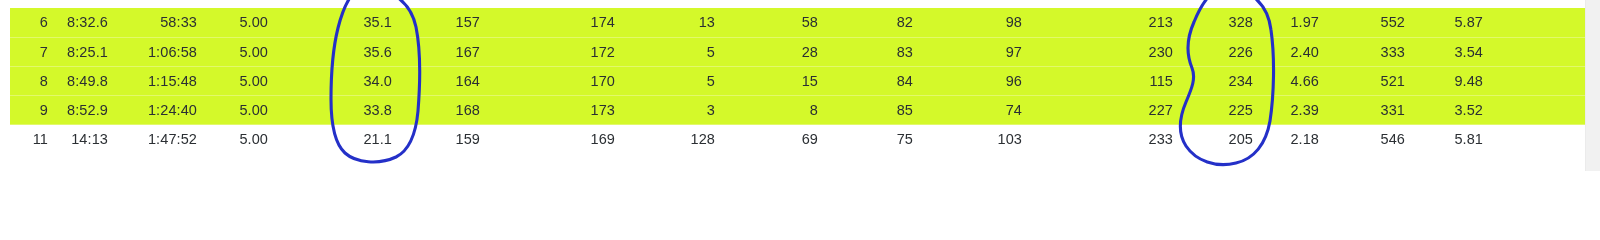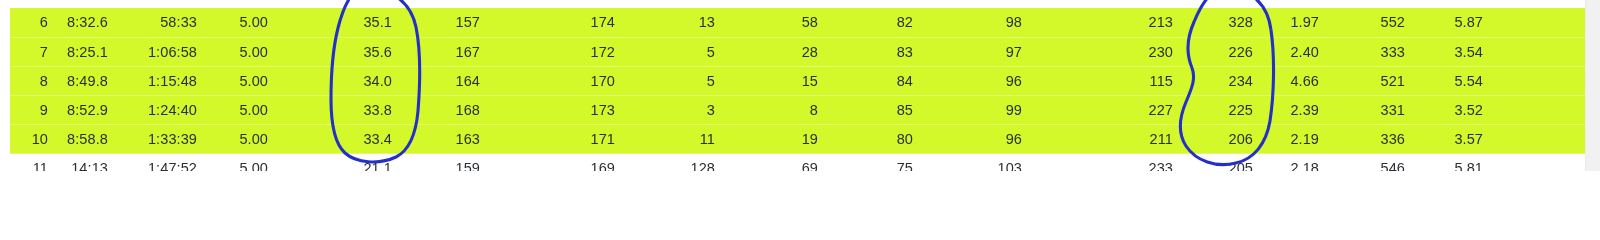--- a/index.html
+++ b/index.html
@@ -194,61 +194,41 @@
           <td>164</td>
           <td>170</td>
           <td>5</td>
           <td>15</td>
           <td>84</td>
           <td>96</td>
           <td>115</td>
           <td>234</td>
           <td>4.66</td>
           <td>521</td>
-          <td>5.54</td>
+          <td>9.48</td>
           <td></td>
         </tr>
         <tr class="row-highlight">
           <td class="gutter"></td>
           <td>9</td>
           <td>8:52.9</td>
           <td>1:24:40</td>
           <td>5.00</td>
           <td>33.8</td>
           <td>168</td>
           <td>173</td>
           <td>3</td>
           <td>8</td>
           <td>85</td>
-          <td>99</td>
+          <td>74</td>
           <td>227</td>
           <td>225</td>
           <td>2.39</td>
           <td>331</td>
           <td>3.52</td>
-          <td></td>
-        </tr>
-        <tr class="row-highlight">
-          <td class="gutter"></td>
-          <td>10</td>
-          <td>8:58.8</td>
-          <td>1:33:39</td>
-          <td>5.00</td>
-          <td>33.4</td>
-          <td>163</td>
-          <td>171</td>
-          <td>11</td>
-          <td>19</td>
-          <td>80</td>
-          <td>96</td>
-          <td>211</td>
-          <td>206</td>
-          <td>2.19</td>
-          <td>336</td>
-          <td>3.57</td>
           <td></td>
         </tr>
         <tr class="row-plain">
           <td class="gutter"></td>
           <td>11</td>
           <td>14:13</td>
           <td>1:47:52</td>
           <td>5.00</td>
           <td>21.1</td>
           <td>159</td>

